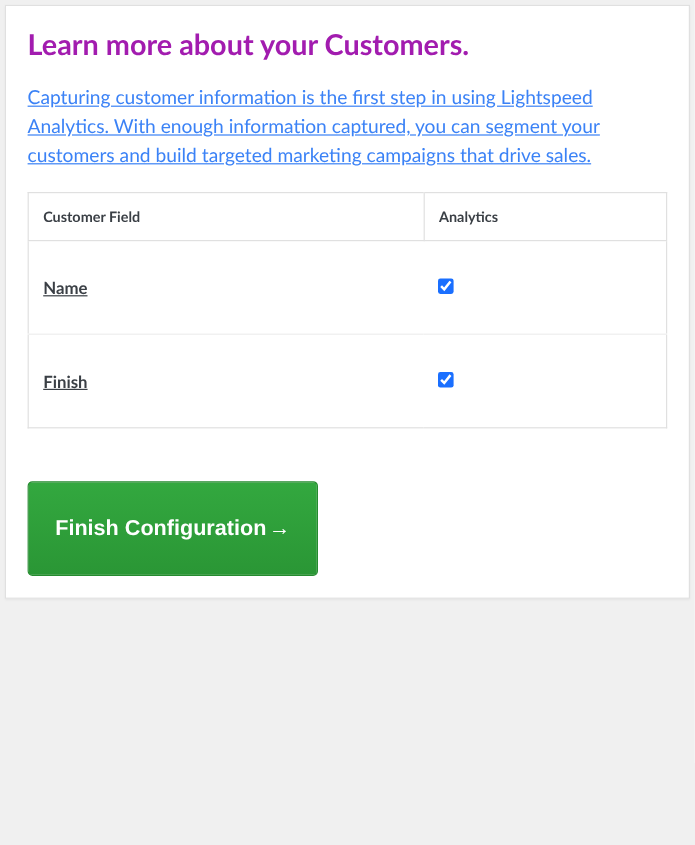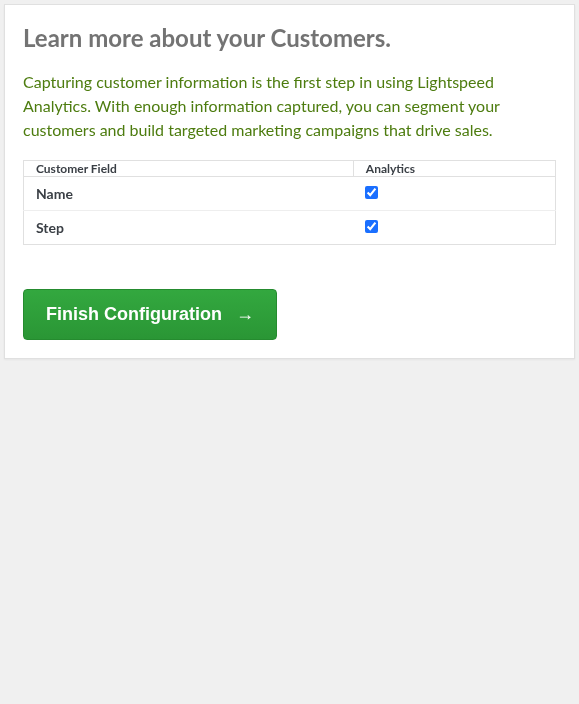--- a/index.html
+++ b/index.html
@@ -15,52 +15,54 @@
     .card {
       background: #ffffff;
       border: 1px solid #e0e0e0;
       padding: 18px;
       width: 571px;
       box-shadow: 0 1px 2px rgba(0,0,0,0.05);
     }
     h1.title {
       font-size: 24px;
       font-weight: 700;
-      color: #737373;
+      color: #a21caf;
       margin-bottom: 18px;
     }
     p.desc {
       font-size: 16px;
       line-height: 1.5;
-      color: #4d7c0f;
+      color: #3b82f6;
       margin-bottom: 18px;
+      text-decoration: underline;
     }
     table.fields {
       width: 100%;
       border-collapse: collapse;
       margin-top: 6px;
       border: 1px solid #e0e0e0;
     }
     table.fields th {
       text-align: left;
       font-size: 12px;
       font-weight: 700;
       color: #3a3f45;
-      padding: 0 12px;
+      padding: 12px 12px;
       border-bottom: 1px solid #e0e0e0;
     }
     table.fields th:first-child {
       border-right: 1px solid #e0e0e0;
     }
     table.fields td {
       font-size: 14px;
       font-weight: 700;
       color: #3a3f45;
-      padding: 8px 12px;
+      padding: 30px 12px;
       border-bottom: 1px solid #eeeeee;
+      text-decoration: underline;
     }
     table.fields tr:last-child td {
       border-bottom: none;
     }
     table.fields th:first-child,
     table.fields td:first-child {
       width: 62%;
     }
     input[type="checkbox"] {
       accent-color: #1a6fff;
@@ -70,26 +72,26 @@
     .actions {
       margin-top: 44px;
     }
     .btn-primary {
       background: #2e9e3a;
       background: linear-gradient(to bottom, #33a83f, #2a9635);
       border: 1px solid #258b2f;
       color: #ffffff;
       font-size: 18px;
       font-weight: 700;
-      padding: 14px 22px;
+      padding: 28px 22px;
       border-radius: 4px;
       cursor: pointer;
       display: inline-flex;
       align-items: center;
-      gap: 14px;
+      gap: 2px;
     }
     .btn-primary .arrow {
       font-weight: 400;
     }
     .prev-link {
       display: block;
       margin-top: 20px;
       font-size: 15px;
       color: #7a8189;
       cursor: pointer;
@@ -111,21 +113,21 @@
         <th>Customer Field</th>
         <th>Analytics</th>
       </tr>
     </thead>
     <tbody>
       <tr>
         <td>Name</td>
         <td><input type="checkbox" checked="" style=""></td>
       </tr>
       <tr>
-        <td>Step</td>
+        <td>Finish</td>
         <td><input type="checkbox" checked="" style=""></td>
       </tr>
     </tbody>
   </table>
 
   <div class="actions">
     <button class="btn-primary">
       <span>Finish Configuration</span>
       <span class="arrow">→</span>
     </button>

